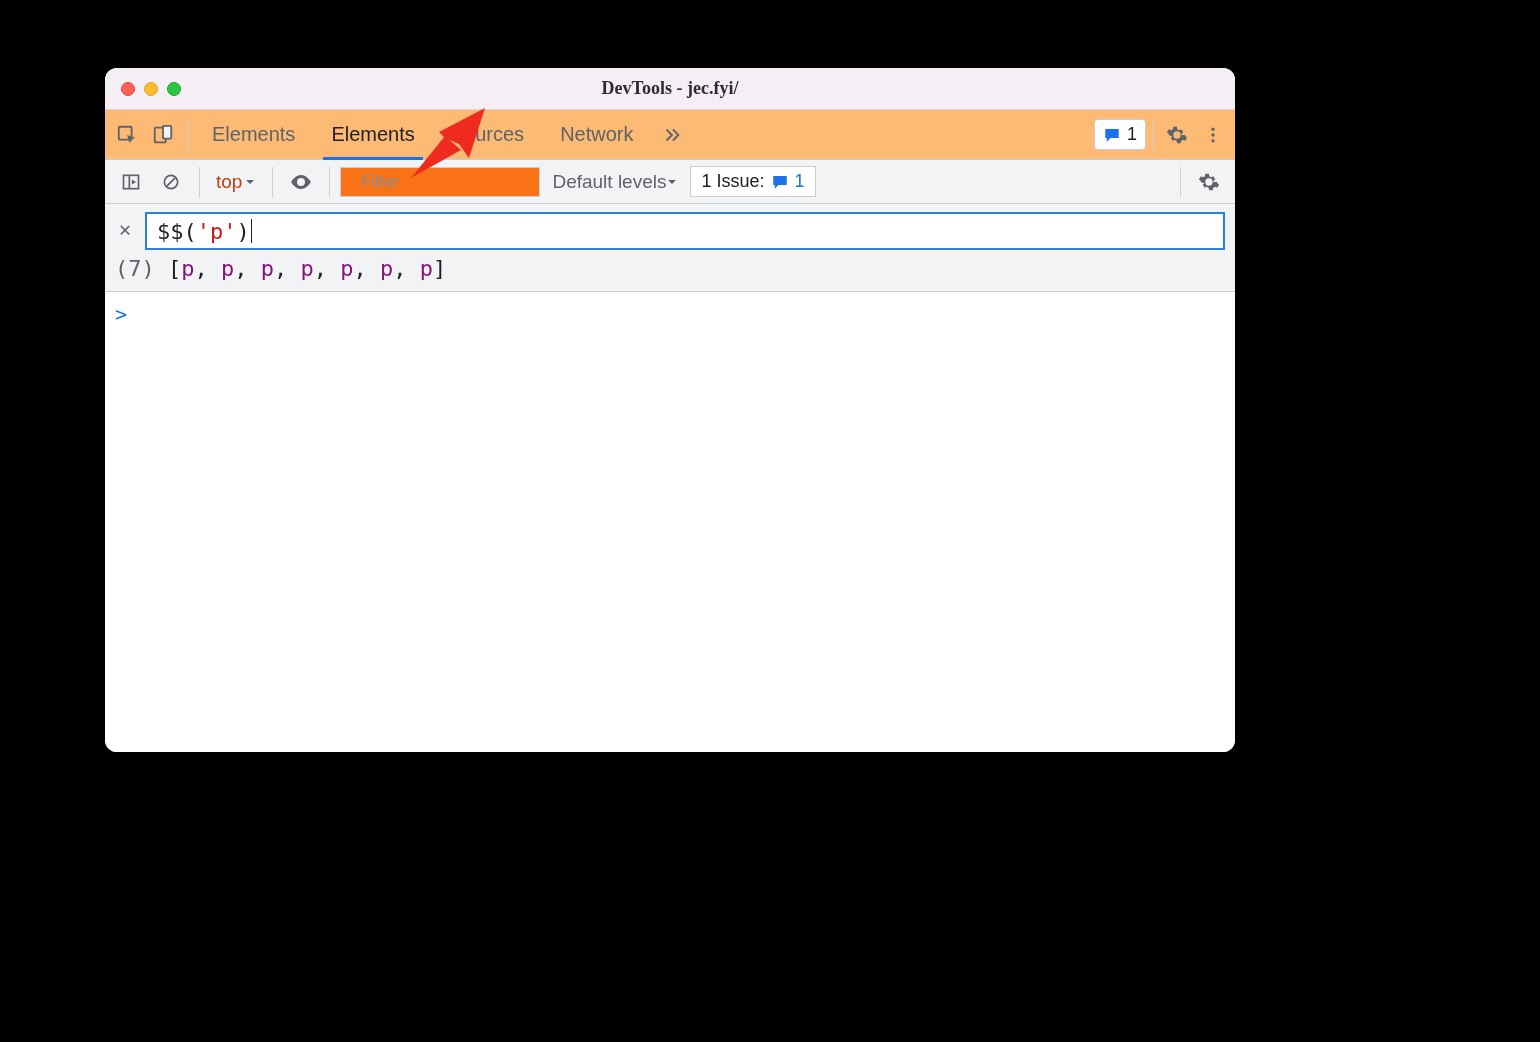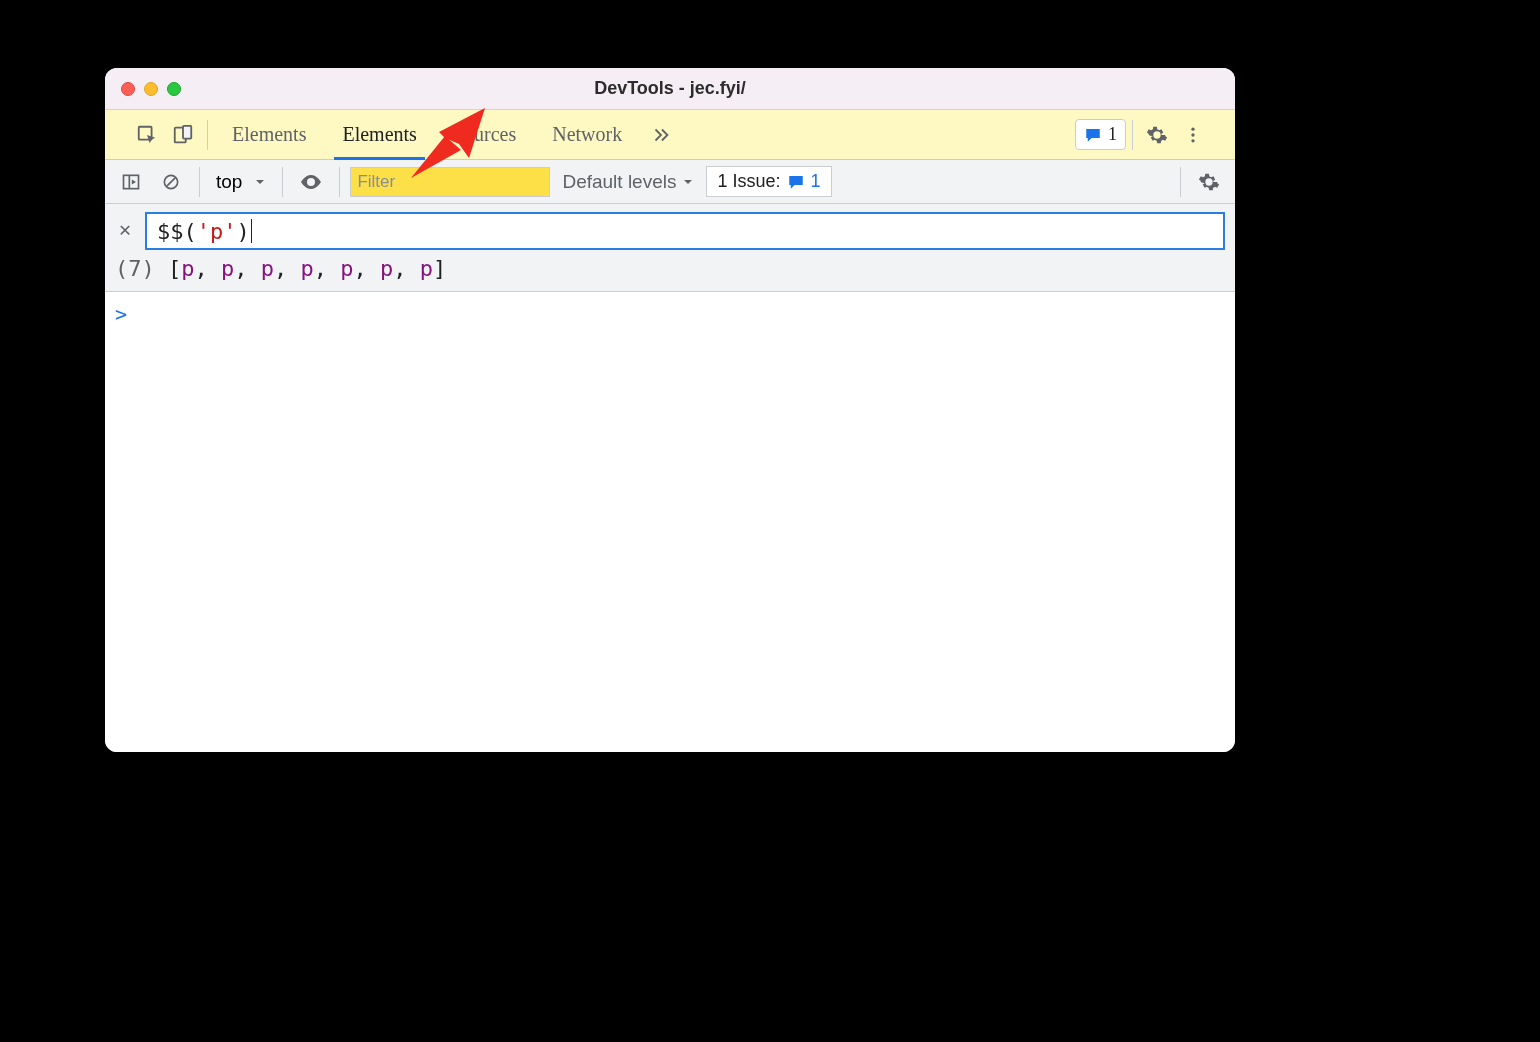--- a/index.html
+++ b/index.html
@@ -44,30 +44,30 @@
   .dot.yellow { background:#febc2e; border:1px solid #e0a528;}
   .dot.green  { background:#28c840; border:1px solid #1fa32f;}
   .title {
     position: absolute;
     left: 0; right: 0;
     text-align: center;
     font-size: 18px;
     font-weight: 600;
     color: #2c2c2c;
     pointer-events: none;
+    font-family: Liberation Serif, serif;
   }
   
   .main-toolbar {
     height: 50px;
-    background: #fef9c3;
+    background: #fdba74;
     border-bottom: 1px solid #cacdd1;
     display: flex;
     align-items: center;
-    padding: 0 24px;
-    font-family: Liberation Serif, serif;
+    padding: 0 4px;
   }
   .tb-group-left { display:flex; align-items:center; }
   .icon-btn {
     width: 36px; height: 36px;
     display:flex; align-items:center; justify-content:center;
     color:#5f6368; border-radius:4px;
   }
   .divider {
     width:1px; height:30px; background:#cacdd1; margin:0 6px;
   }
@@ -99,36 +99,36 @@
   
   .sub-toolbar {
     height: 44px;
     background:#f1f3f4;
     border-bottom:1px solid #cacdd1;
     display:flex; align-items:center;
     padding:0 8px;
     gap:4px;
   }
   .context-select {
-    display:flex; align-items:center; gap:12px;
-    font-size:19px; color:#000000;
+    display:flex; align-items:center; gap:2px;
+    font-size:19px; color:#c2410c;
     padding:2px 6px;
   }
   .filter-input {
     width:200px; height:30px;
     border:1px solid #cacdd1;
-    background:#fde047;
+    background:#f97316;
     font-size:17px;
-    padding:0 6px;
+    padding:0 20px;
     color:#333;
   }
   .filter-input::placeholder { color:#8a8d91; }
   .levels {
     font-size:19px; color:#5f6368;
-    display:flex; align-items:center; gap:6px;
+    display:flex; align-items:center; 
     padding:0 8px;
   }
   .issues-chip {
     display:flex; align-items:center; gap:6px;
     border:1px solid #cacdd1; border-radius:0;
     padding:4px 10px;
     font-size:18px;
     color:#202124;
     background:#fff;
   }

